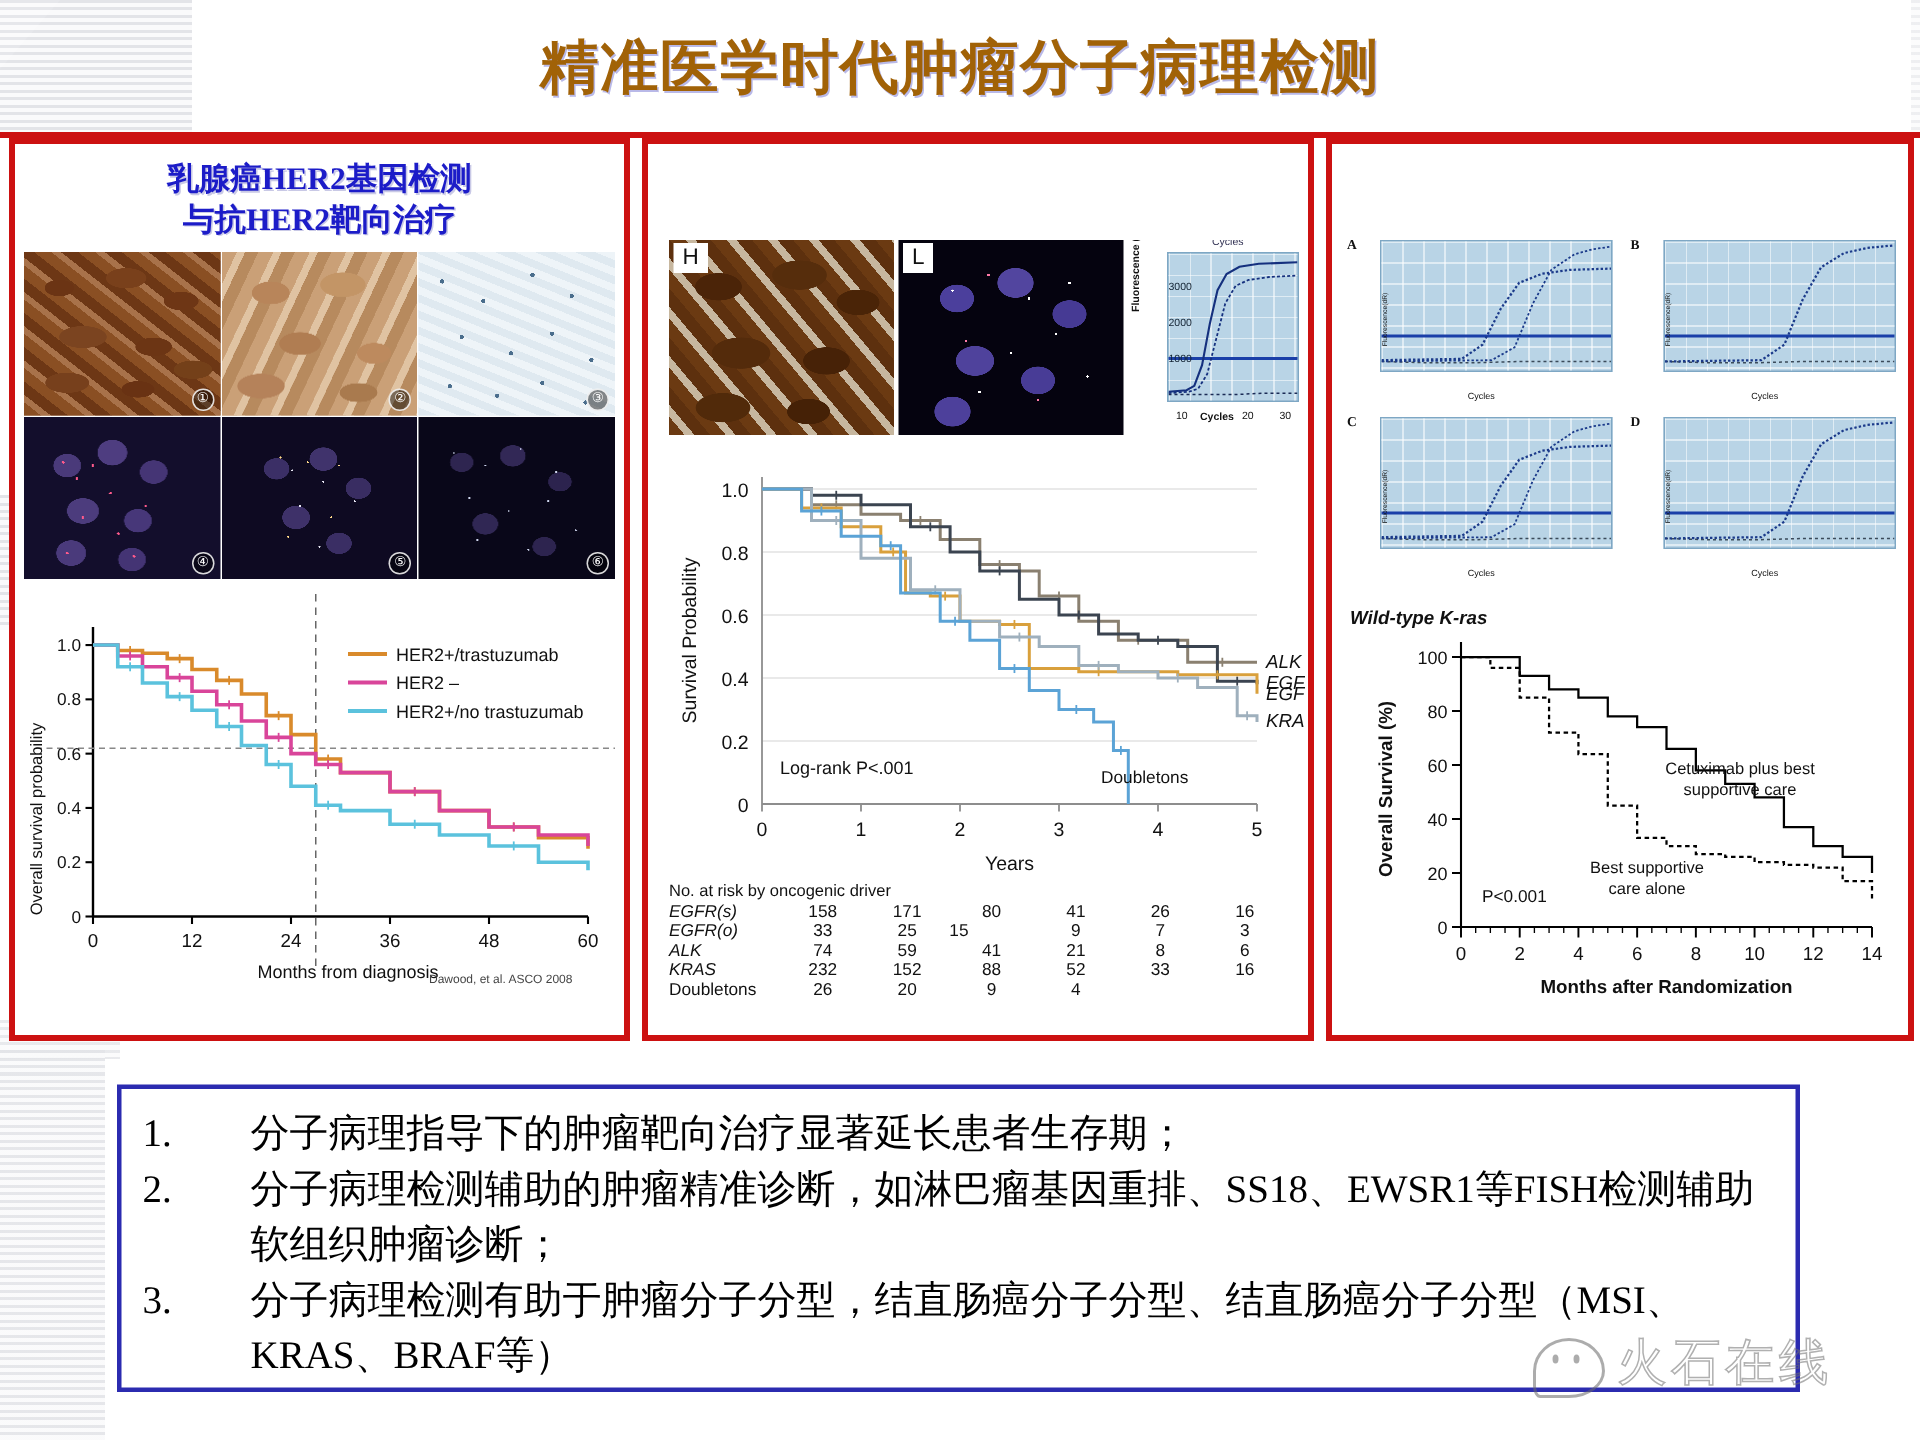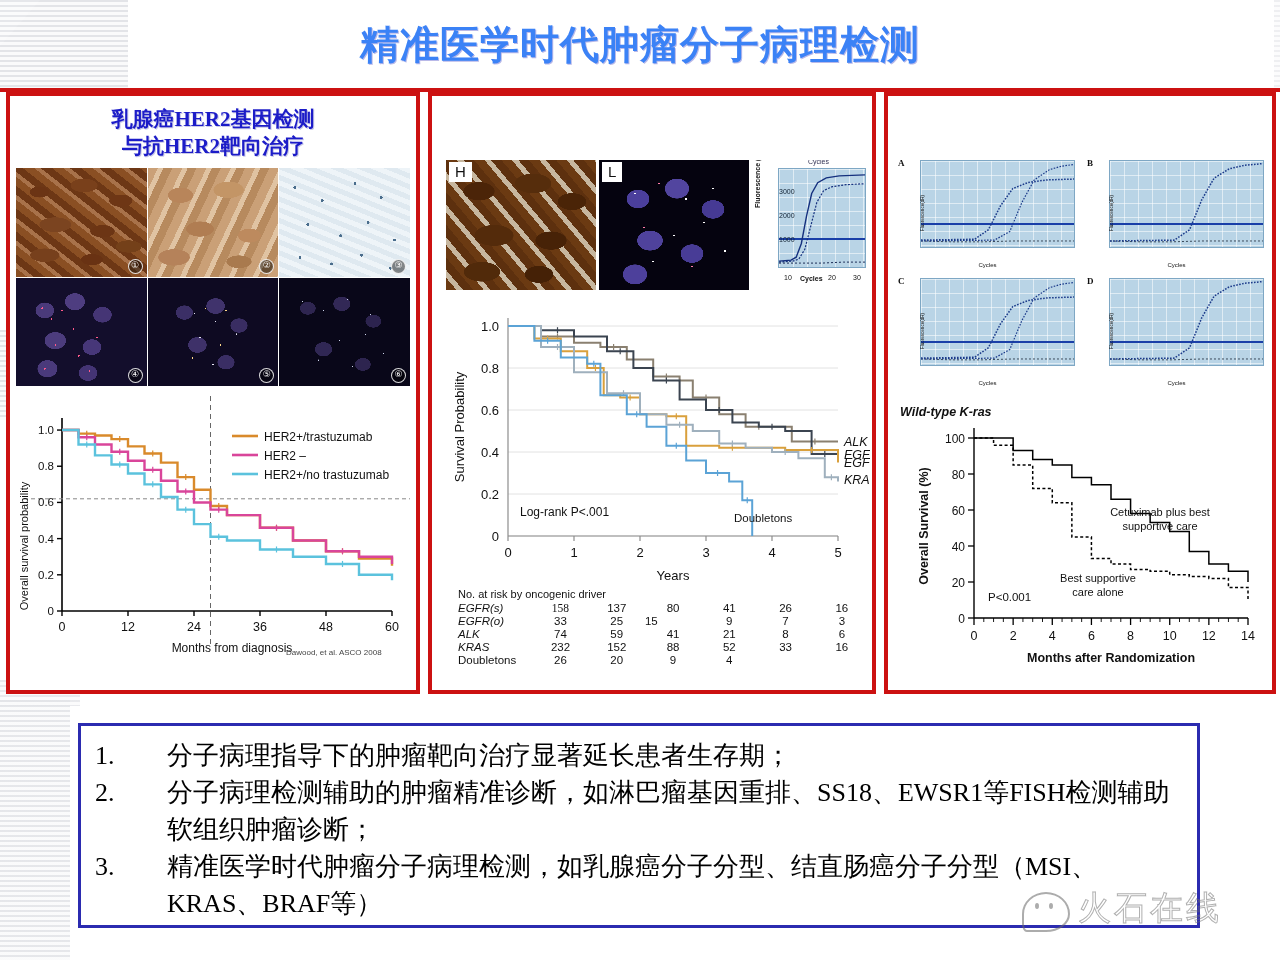--- a/index.html
+++ b/index.html
@@ -35,21 +35,21 @@
   .deco-band-b { left: 40px; top: 375px; width: 175px; height: 28px; opacity: .8; }
   .deco-band-c { left: 0px; top: 680px; width: 80px; height: 26px; opacity: .8; }
   .deco-left-col { left: 0; top: 700px; width: 70px; height: 260px; opacity: .9; }
   .deco-right-edge { right: 0; top: 0; width: 6px; height: 90px; opacity: .6; }
 
   
   #title {
     position: absolute; left: 0; top: 18px; width: 1280px;
     text-align: center;
     font-family: "DejaVu Sans", "Liberation Sans", sans-serif;
-    font-size: 39px; font-weight: bold; color: #3b82f6;
+    font-size: 39px; font-weight: bold; color: #a16207;
     letter-spacing: 1px;
     text-shadow: 1px 1px 0 #b9b9e8;
   }
   #title-rule {
     position: absolute; left: 0; top: 88px; width: 1280px; height: 4px;
     background: #cc1111;
   }
 
   
   .panel {
@@ -570,28 +570,28 @@
             <text x="398" y="162.5" font-size="12.5" font-style="italic" fill="#111">EGFR(o</text>
             <text x="398" y="180.35" font-size="12.5" font-style="italic" fill="#111">KRAS</text>
           </g>
         <text id="driver-ylabel" transform="translate(18,123) rotate(-90)" text-anchor="middle" font-size="13" fill="#111">Survival Probability</text>
         <text id="driver-xlabel" x="227" y="276" text-anchor="middle" font-size="13" fill="#111">Years</text>
         <text id="driver-annot" x="74" y="212" font-size="12" fill="#111">Log-rank P&lt;.001</text>
         <text id="driver-doubletons" x="288" y="218" font-size="11.5" fill="#111">Doubletons</text>
       </svg>
     </div>
 
-    <div style="position:absolute; left:26px; top:492px; width:420px;">
+    <div style="position:absolute; left:14px; top:492px; width:420px;">
       <div style="font-size:11px; color:#111; margin-bottom:1px;">No. at risk by oncogenic driver</div>
       <table id="risk-table" style="border-collapse:collapse; width:412px; font-size:11.5px; color:#111;">
         <tbody id="risk-tbody">
             <tr>
               <td style="font-style: italic; width: 74px; padding: 0.5px 0px;">EGFR(s)</td>
-              <td style="text-align: center; width: 56px; padding: 0.5px 0px; font-family: Liberation Serif, serif;">158</td>
-              <td style="text-align: center; width: 56px; padding: 0.5px 0px;">137</td>
+              <td style="text-align: center; width: 56px; padding: 0.5px 0px;">158</td>
+              <td style="text-align: center; width: 56px; padding: 0.5px 0px;">171</td>
               <td style="text-align: center; width: 56px; padding: 0.5px 0px;">80</td>
               <td style="text-align: center; width: 56px; padding: 0.5px 0px;">41</td>
               <td style="text-align: center; width: 56px; padding: 0.5px 0px;">26</td>
               <td style="text-align: center; width: 56px; padding: 0.5px 0px;">16</td>
             </tr>
             <tr>
               <td style="font-style: italic; width: 74px; padding: 0.5px 0px;">EGFR(o)</td>
               <td style="text-align: center; width: 56px; padding: 0.5px 0px;">33</td>
               <td style="text-align: center; width: 56px; padding: 0.5px 0px;">25</td>
               <td style="text-align: left; width: 56px; padding: 0.5px 0px;">15</td>
@@ -767,21 +767,21 @@
     <div class="bullet">
       <span class="num">1.</span>
       <span class="txt">分子病理指导下的肿瘤靶向治疗显著延长患者生存期；</span>
     </div>
     <div class="bullet">
       <span class="num">2.</span>
       <span class="txt">分子病理检测辅助的肿瘤精准诊断，如淋巴瘤基因重排、SS18、EWSR1等FISH检测辅助软组织肿瘤诊断；</span>
     </div>
     <div class="bullet">
       <span class="num">3.</span>
-      <span class="txt">精准医学时代肿瘤分子病理检测，如乳腺癌分子分型、结直肠癌分子分型（MSI、KRAS、BRAF等）</span>
+      <span class="txt">分子病理检测有助于肿瘤分子分型，结直肠癌分子分型、结直肠癌分子分型（MSI、KRAS、BRAF等）</span>
     </div>
   </div>
 
   <div id="watermark">
     <div class="wm-logo">
       <span class="wm-eye" style="left:11px; top:9px;"></span>
       <span class="wm-eye" style="left:25px; top:9px;"></span>
     </div>
     <div class="wm-text">火石在线</div>
   </div>

